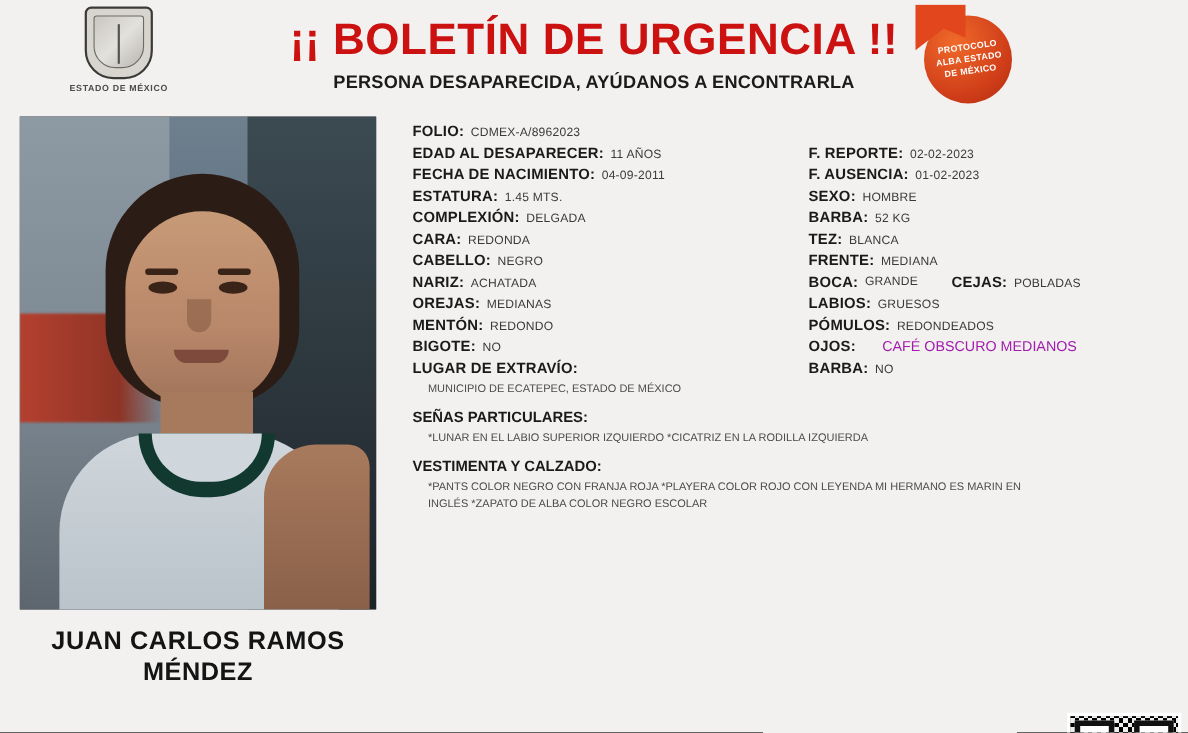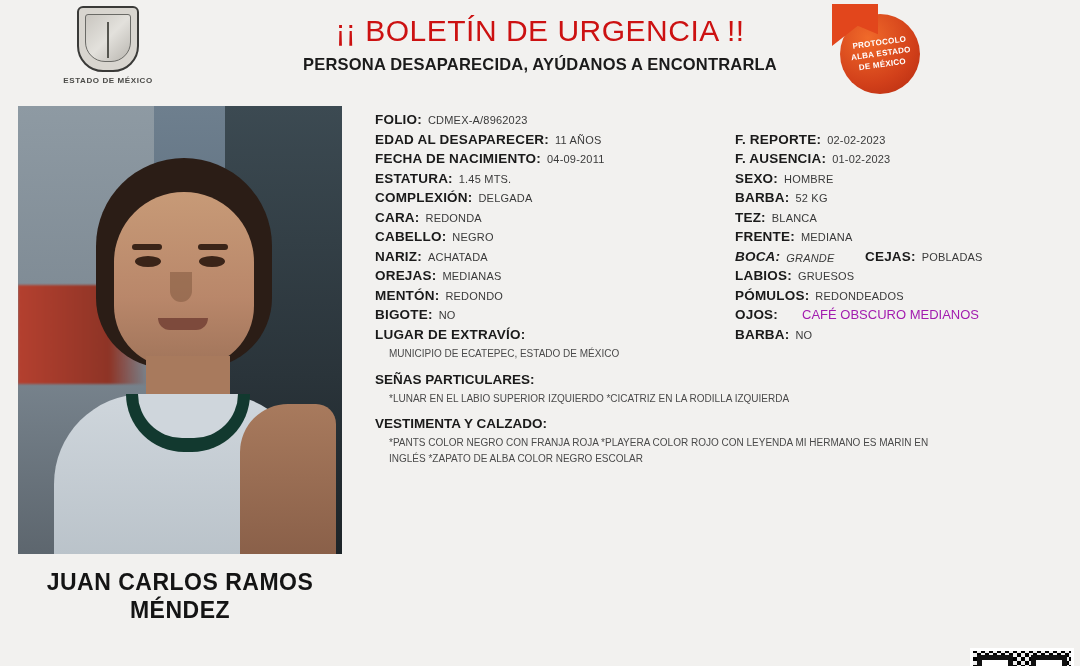--- a/index.html
+++ b/index.html
@@ -73,22 +73,22 @@
   }
 
   .title-block {
     margin: 0 auto;
     padding-top: 14px;
     text-align: center;
     width: 640px;
   }
   .title-main {
     color: #cc1111;
-    font-weight: normal;
-    font-size: 30px;
+    font-weight: bold;
+    font-size: 40px;
     letter-spacing: .5px;
     line-height: 1.1;
     margin: 0;
   }
   .title-sub {
     color: #1b1b1b;
     font-weight: bold;
     font-size: 16.5px;
     letter-spacing: .2px;
     margin-top: 8px;
@@ -266,21 +266,21 @@
     padding: 6px 24px 0 30px;
     box-sizing: border-box;
     position: relative;
   }
   .row {
     display: flex;
     align-items: baseline;
     margin-bottom: 4.5px;
   }
   .col-left { width: 360px; display: flex; align-items: baseline; }
-  .col-mid  { width: 130px; display: flex; align-items: flex-end; font-style: italic; }
+  .col-mid  { width: 130px; display: flex; align-items: center; }
   .col-right { flex: 1; display: flex; align-items: baseline; }
 
   .lbl {
     font-weight: bold;
     font-size: 13.5px;
     color: #1a1a1a;
     letter-spacing: .2px;
     white-space: nowrap;
   }
   .val {

